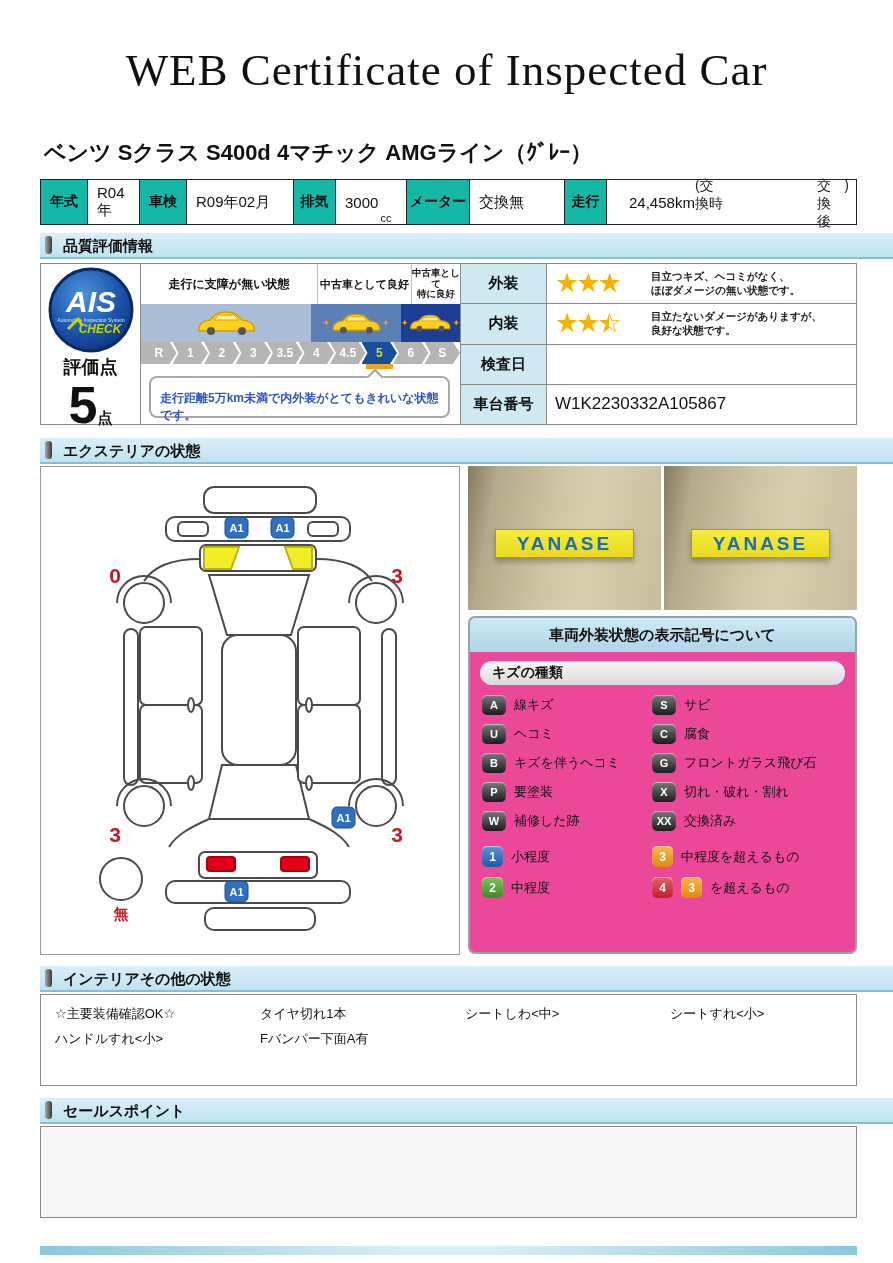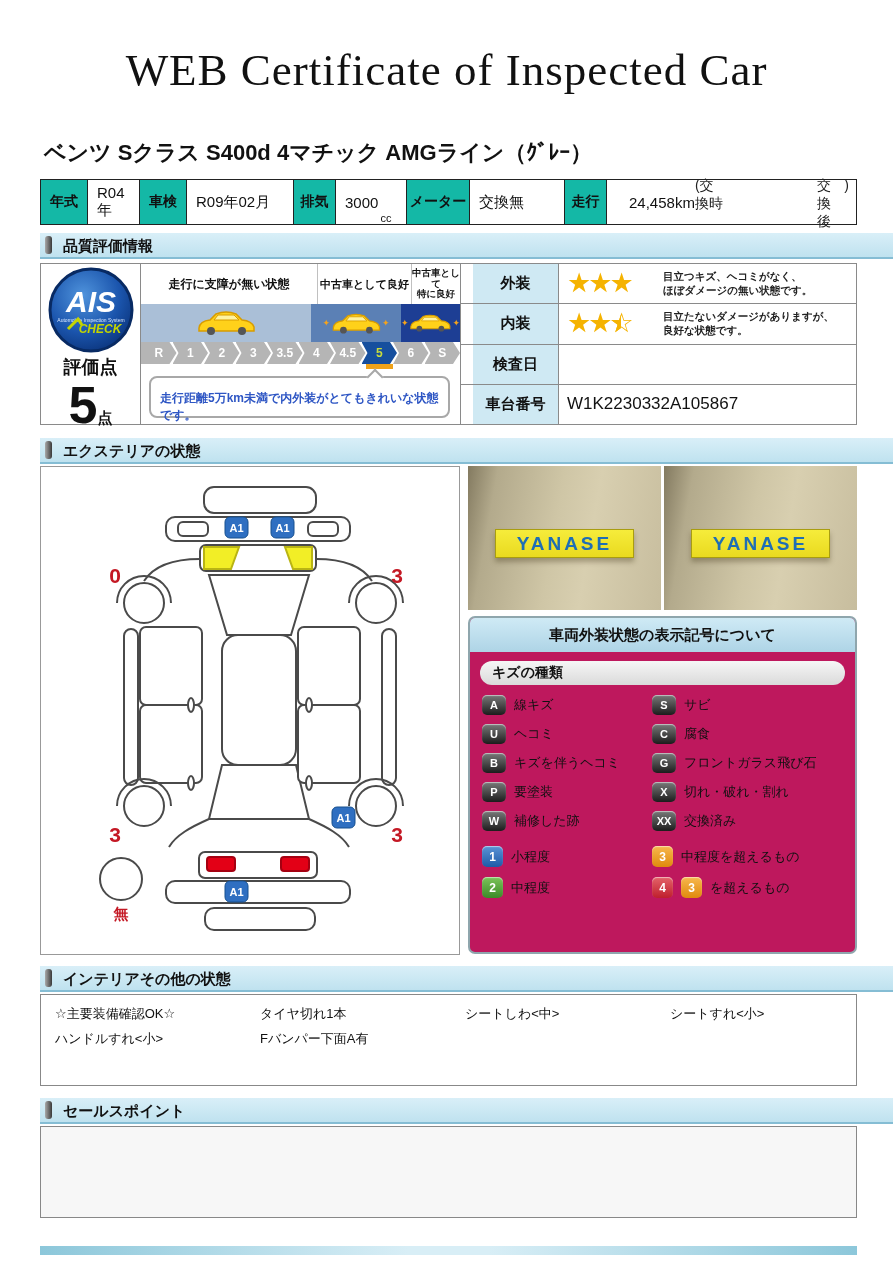--- a/index.html
+++ b/index.html
@@ -58,39 +58,39 @@
   .tick-marker{position:absolute;left:225px;top:100px;width:27px;height:5px;background:#efa21a;}
   .callout{position:absolute;left:8px;right:10px;top:112px;height:42px;background:#fff;
      border:2px solid #a8a8a8;border-radius:8px;box-sizing:border-box;}
   .callout .ptr{position:absolute;left:218px;top:-7px;width:10px;height:10px;background:#fff;
      border-left:2px solid #a8a8a8;border-top:2px solid #a8a8a8;transform:rotate(45deg);}
   .callout .msg{position:relative;color:#2e56c4;font-weight:bold;font-size:12px;padding:12px 6px 0 9px;}
   .q-table{flex:1;display:flex;flex-direction:column;}
   .q-row{display:flex;flex:1;border-bottom:1px solid #8a8a8a;box-sizing:border-box;}
   .q-row:last-child{border-bottom:none;}
   .q-lbl{width:86px;background:#cfe9f3;border-right:1px solid #8a8a8a;box-sizing:border-box;
-     display:flex;align-items:center;justify-content:center;font-size:15px;font-weight:bold;margin-left:12px;}
+     display:flex;align-items:center;justify-content:center;font-size:15px;font-weight:bold;}
   .q-val{flex:1;display:flex;align-items:center;padding-left:8px;font-size:17px;}
   .stars{width:96px;color:#f5b301;font-size:27px;letter-spacing:-3px;line-height:1;}
   .star-half{position:relative;display:inline-block;}
   .star-half .outline{color:#f5b301;}
   .star-half .fillpart{position:absolute;left:0;top:0;width:55%;overflow:hidden;color:#f5b301;}
   .star-note{font-size:10.5px;font-weight:bold;color:#222;line-height:1.3;}
   
   .diagram-box{position:absolute;left:40px;top:466px;width:420px;height:489px;border:1px solid #999;
      box-sizing:border-box;background:#fff;}
   .photo-strip{position:absolute;left:468px;top:466px;width:389px;height:144px;display:flex;gap:3px;}
   .photo{flex:1;background:linear-gradient(100deg,#837a60 0%,#b3aa8c 14%,#cfc6a6 45%,#d8cfb0 62%,#c7bd9e 100%);
      position:relative;}
   .sign{position:absolute;left:14%;right:14%;top:44%;height:27px;
      background:linear-gradient(180deg,#f6ec3b,#e9da1f);border:1px solid #a99d10;
      box-shadow:0 4px 5px rgba(60,50,20,.35);display:flex;align-items:center;justify-content:center;}
   .sign span{color:#1f6eb5;font-weight:bold;font-size:19px;letter-spacing:3px;}
   .legend{position:absolute;left:468px;top:616px;width:389px;height:338px;border:2px solid #8fa6ad;
-     border-radius:7px;background:#be185d;box-sizing:border-box;overflow:hidden;}
+     border-radius:7px;background:#ec4899;box-sizing:border-box;overflow:hidden;}
   .legend-title{height:34px;background:linear-gradient(180deg,#cfeaf5,#aed4e6);font-weight:bold;font-size:15px;
      text-align:center;line-height:34px;}
   .legend-body{padding:5px 10px 0 10px;}
   .pill{background:linear-gradient(180deg,#f6f6f6,#dadada);border-radius:12px;font-weight:bold;
      font-size:14px;padding:3px 12px;margin:4px 0 3px 0;}
   .kgrid{display:grid;grid-template-columns:170px 1fr;padding:2px 2px;}
   .kitem{display:flex;align-items:center;height:29px;font-size:13px;gap:8px;}
   .kbadge{min-width:20px;height:20px;border-radius:5px;background:linear-gradient(180deg,#7a7a7a,#1c1c1c);
      color:#fff;font-weight:bold;font-size:11px;display:flex;align-items:center;justify-content:center;
      padding:0 2px;box-shadow:inset 0 1px 1px rgba(255,255,255,.55);}

